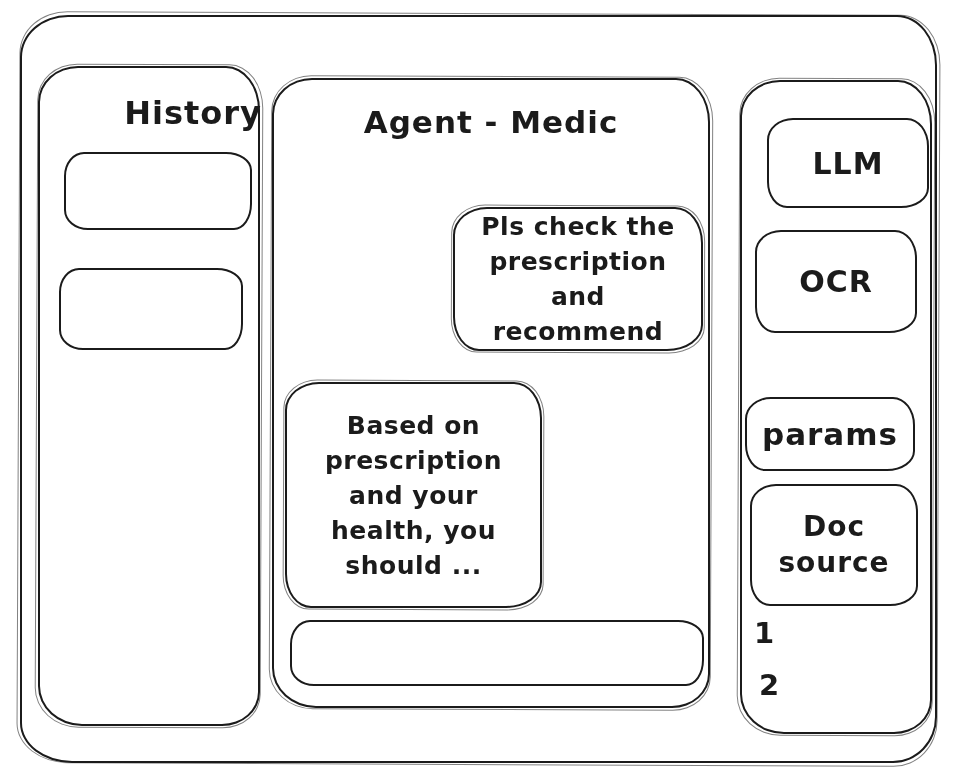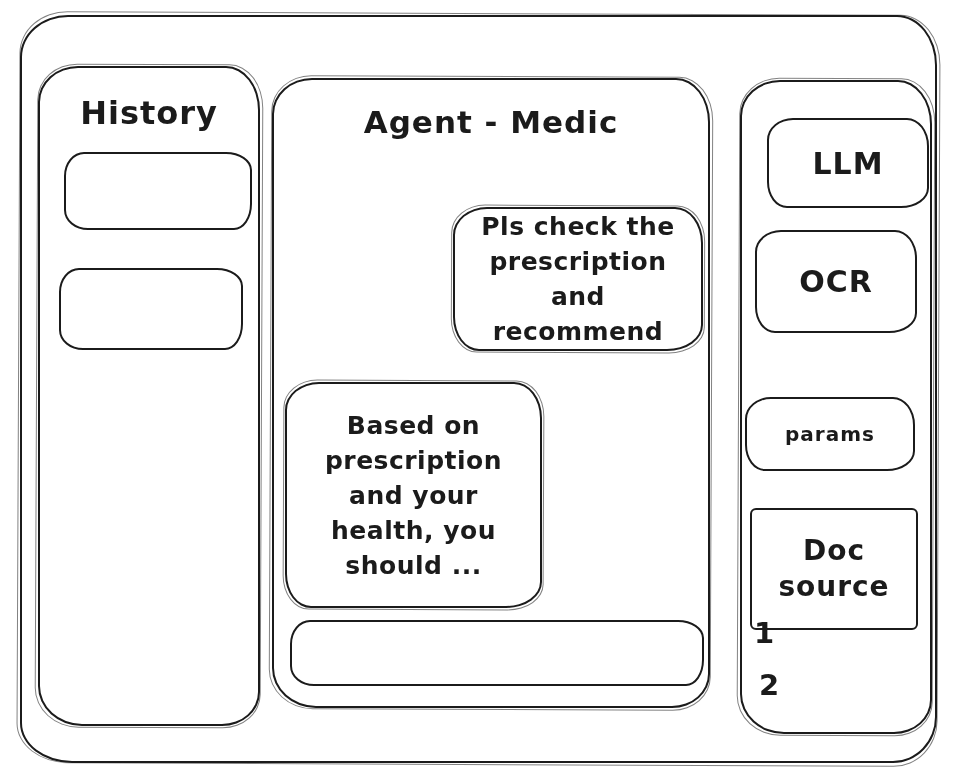--- a/index.html
+++ b/index.html
@@ -91,21 +91,21 @@
     cursor: pointer;
   }
 </style>
 </head>
 <body>
 
 <div class="stage">
 
   <div class="sk r-window" style="left:20px; top:15px; width:917px; height:748px;"></div>
 
-  <div class="sk r-panel" style="left:38px; top:66px; width:222px; height:660px;">
+  <div class="sk r-panel" style="left:38px; top:66px; width:222px; height:660px;padding-left:44px;">
     <div class="panel-title" style="top:26px; font-size:32px;">History</div>
     <div class="sk r-item flat" style="left:24px; top:84px; width:188px; height:78px;"></div>
     <div class="sk r-item flat" style="left:19px; top:200px; width:184px; height:82px;"></div>
   </div>
 
   <div class="sk r-panel" style="left:272px; top:78px; width:438px; height:630px;">
     <div class="panel-title" style="top:24px; font-size:31px;">Agent - Medic</div>
 
     <div class="sk r-bubble bubble" style="left:179px; top:83px; width:250px; height:144px;">
       <span>Pls check the prescription and recommend</span>
@@ -121,25 +121,25 @@
   <div class="sk r-panel" style="left:740px; top:80px; width:192px; height:654px;">
 
     <div class="sk r-btn tool-btn flat" style="left:13px; top:36px; width:162px; height:90px;margin-left:12px;">
       <span>LLM</span>
     </div>
 
     <div class="sk r-btn tool-btn flat" style="left:13px; top:148px; width:162px; height:103px;text-align:center;">
       <span>OCR</span>
     </div>
 
-    <div class="sk r-btn tool-btn flat" style="left:3px; top:315px; width:170px; height:74px; font-size:20px;">
+    <div class="sk r-btn tool-btn flat" style="left:3px; top:315px; width:170px; height:74px; font-size:31px;">
       <span>params</span>
     </div>
 
-    <div class="sk r-btn tool-btn flat" style="left:8px; top:426px; width:168px; height:122px; font-size:28px; padding:0 12px;border-radius:6px;">
+    <div class="sk r-btn tool-btn flat" style="left:8px; top:402px; width:168px; height:122px; font-size:28px; padding:0 12px;">
       <span>Doc source</span>
     </div>
 
     <div class="doc-num" style="left:12px; top:534px;">1</div>
     <div class="doc-num" style="left:17px; top:586px;">2</div>
   </div>
 
 </div>
 
 </body></html>

